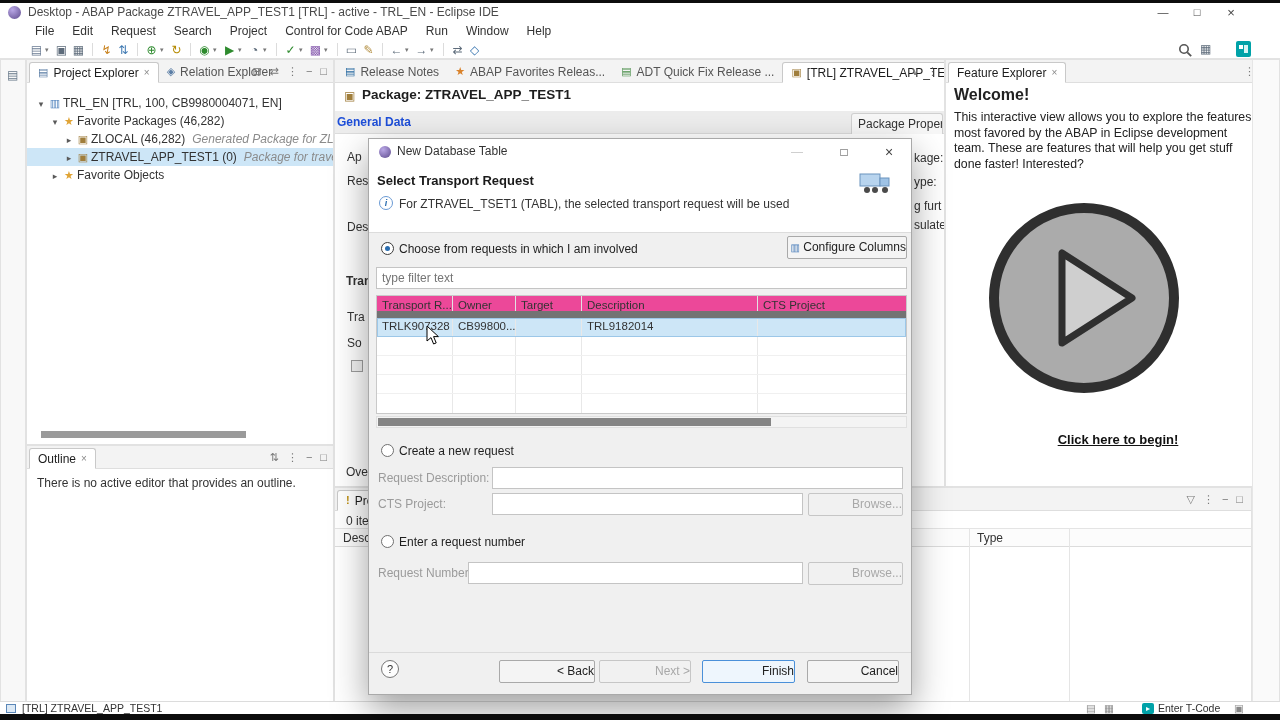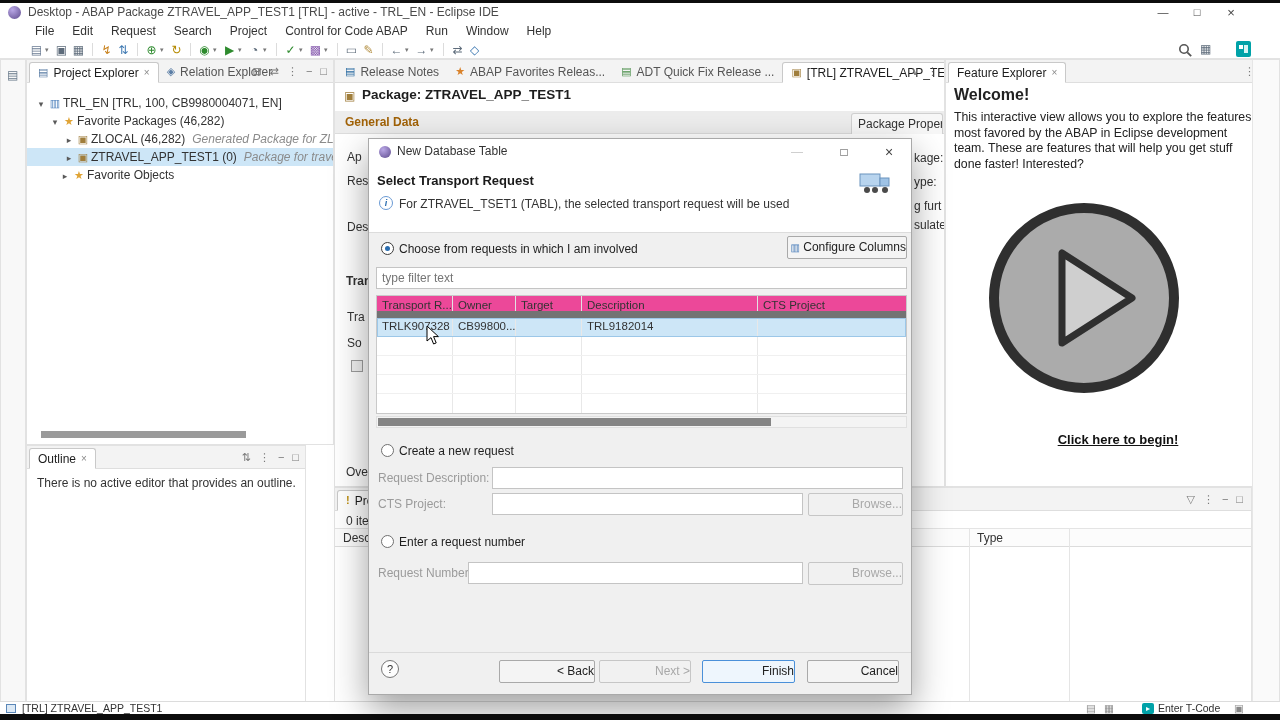--- a/index.html
+++ b/index.html
@@ -153,27 +153,27 @@
     </div>
     <div class="trow" style="top:52px;padding-left:22px">
       <span class="arr">▾</span><span class="tic" style="color:#e0a436">★</span><span>Favorite Packages (46,282)</span>
     </div>
     <div class="trow" style="top:70px;padding-left:36px">
       <span class="arr">▸</span><span class="tic" style="color:#a07e3c">▣</span><span>ZLOCAL (46,282)</span><span class="sfx">Generated Package for ZLOCA...</span>
     </div>
     <div class="trow sel" style="top:88px;padding-left:36px">
       <span class="arr">▸</span><span class="tic" style="color:#a07e3c">▣</span><span>ZTRAVEL_APP_TEST1 (0)</span><span class="sfx">Package for travel app</span>
     </div>
-    <div class="trow" style="top:106px;padding-left:32px">
+    <div class="trow" style="top:106px;padding-left:22px">
       <span class="arr">▸</span><span class="tic" style="color:#e0a436">★</span><span>Favorite Objects</span>
     </div>
     <div class="abs" style="left:14px;top:371px;width:205px;height:7px;background:#9a9a9a"></div>
   </div>
 
-  <div class="panel" style="left:26px;top:445px;width:280px;height:257px">
+  <div class="panel" style="left:26px;top:445px;width:308px;height:257px">
     <div class="tabbar">
       <div class="vtab on">
         <span>Outline</span>
         <span class="x">×</span>
       </div>
       <div class="vicons" style="right:6px">
         <span>⇅</span>
         <span>⋮</span>
         <span>−</span>
         <span>□</span>
@@ -202,21 +202,21 @@
 
       </div>
       <div class="vicons" style="right:6px">
         <span>∨</span>
         <span>⋮</span>
       </div>
     </div>
     <span class="abs" style="left:9px;top:29px;color:#a07e3c;font-size:12px">▣</span>
     <div class="abs" style="left:27px;top:27px;font-size:13.5px;font-weight:bold;color:#1e1e1e">Package: ZTRAVEL_APP_TEST1</div>
     <div class="abs" style="left:0;top:51px;width:100%;height:23px;background:#ededed;border-bottom:1px solid #dcdcdc">
-      <span class="abs" style="left:10px;top:4px;font-weight:bold;color:#a16207">General Data</span>
+      <span class="abs" style="left:2px;top:4px;font-weight:bold;color:#1d4ed8">General Data</span>
     </div>
     <div class="abs" style="left:516px;top:53px;width:92px;height:21px;background:#f7f7f7;border:1px solid #d0d0d0;border-bottom:none;border-radius:3px 3px 0 0;padding:3px 6px;overflow:hidden;white-space:nowrap;color:#333">Package Proper</div>
     <span class="frag" style="left:12px;top:90px">Ap</span>
     <span class="frag" style="left:12px;top:114px">Res</span>
     <span class="frag" style="left:12px;top:160px">Des</span>
     <span class="frag" style="left:11px;top:214px;font-weight:bold">Tran</span>
     <span class="frag" style="left:12px;top:250px">Tra</span>
     <span class="frag" style="left:12px;top:276px">So</span>
     <div class="abs" style="left:16px;top:300px;width:12px;height:12px;border:1px solid #9e9e9e;background:#f2f2f2"></div>
     <span class="frag" style="left:579px;top:91px">kage:</span>

